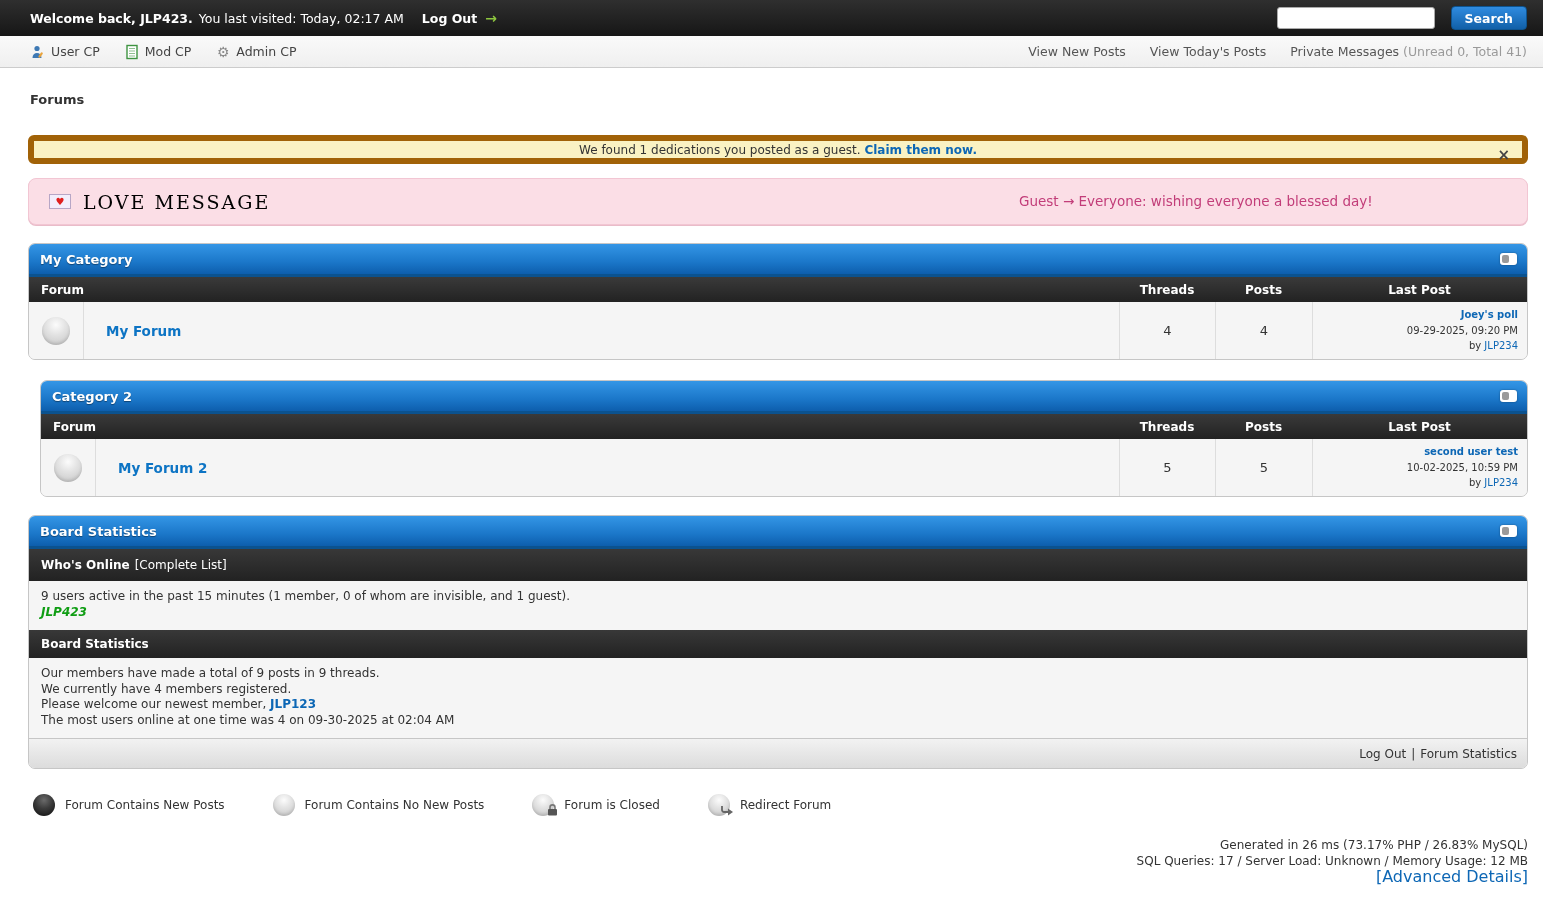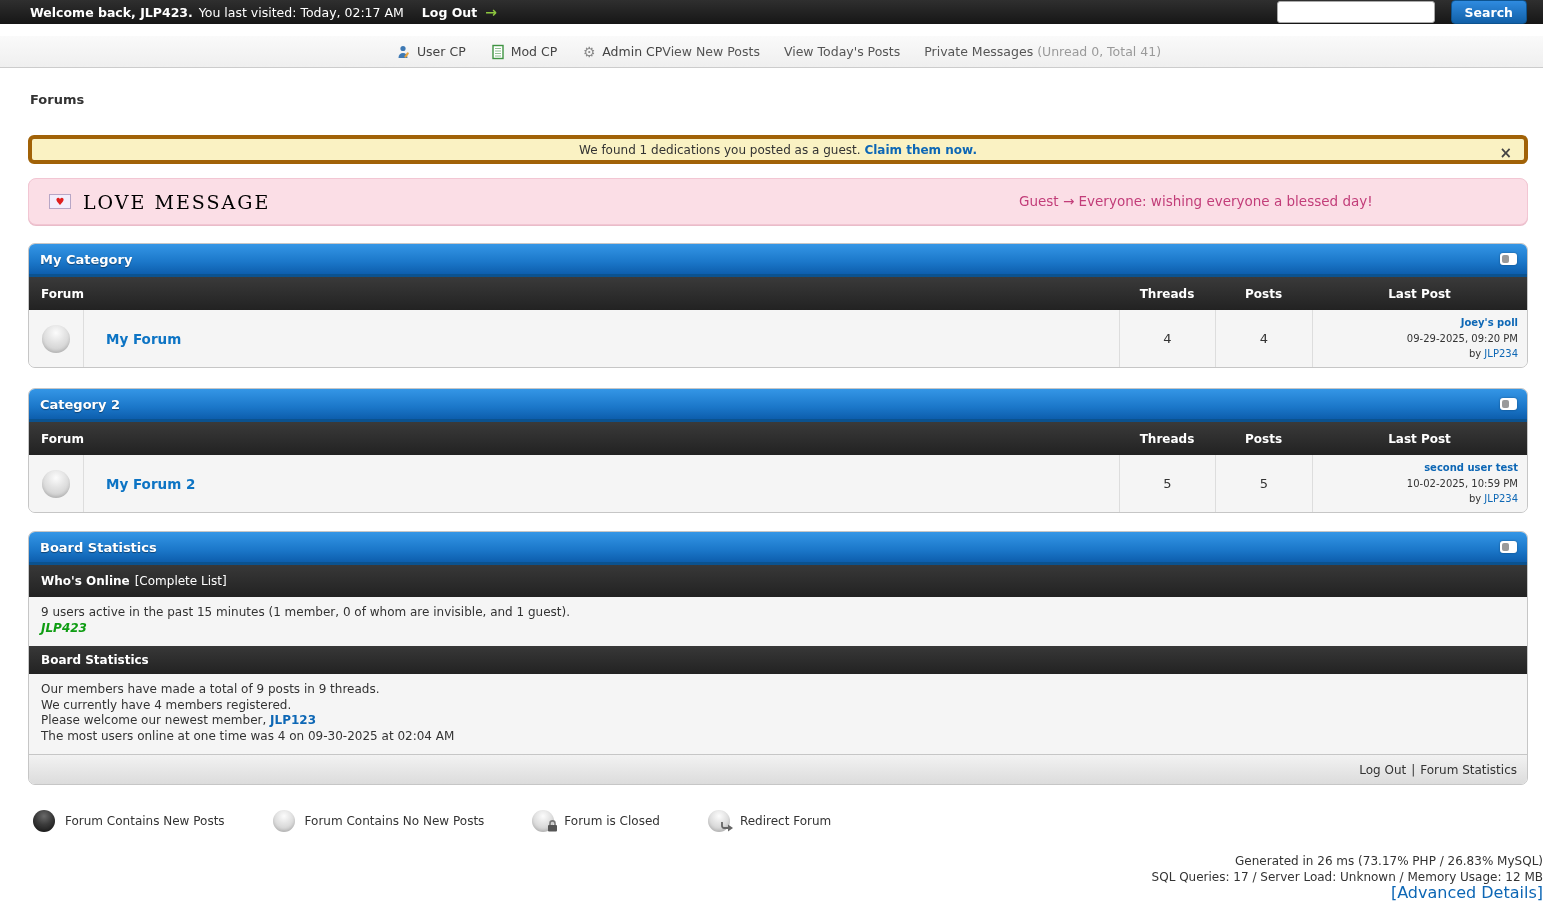--- a/index.html
+++ b/index.html
@@ -1,62 +1,62 @@
 <!DOCTYPE html>
 <html><head>
 <meta charset="utf-8">
 <style>
   * { margin:0; padding:0; box-sizing:border-box; }
   body { font-family:"DejaVu Sans","Liberation Sans",sans-serif; background:#fff; }
   .page { width:1543px; height:905px; position:relative; background:#fff; overflow:hidden; }
 
   
-  .topbar { height:24px; background:linear-gradient(#2f2f2f,#161616); display:flex; align-items:center; justify-content:space-between; padding:0 16px 0 30px; }
+  .topbar { height:36px; background:linear-gradient(#2f2f2f,#161616); display:flex; align-items:center; justify-content:space-between; padding:0 16px 0 30px; }
   .topbar-left { color:#fff; font-size:12.5px; display:flex; align-items:center; gap:6px; }
   .tb-bold { font-weight:bold; }
   .tb-logout { font-weight:bold; color:#fff; margin-left:12px; cursor:pointer; }
   .tb-arrow { color:#8dc63f; font-weight:bold; margin-left:2px; font-size:14px; }
   .topbar-right { display:flex; align-items:center; gap:16px; }
   .search-input { width:158px; height:22px; border:1px solid #aaa; border-radius:3px; background:#fff; padding:0 6px; font-size:12px; font-family:inherit; }
   .search-btn { height:24px; padding:0 13px; background:linear-gradient(#2f8be0,#1160a8); color:#fff; border:1px solid #0d538f; border-radius:4px; font-size:12.5px; font-weight:bold; font-family:inherit; cursor:pointer; }
 
   
-  .toolbar { height:32px; background:linear-gradient(#fafafa,#efefef); border-bottom:1px solid #ccc; display:flex; align-items:center; justify-content:center; padding:0 16px 0 30px; font-size:12.5px; color:#444;margin-top:12px; }
+  .toolbar { height:32px; background:linear-gradient(#fafafa,#efefef); border-bottom:1px solid #ccc; display:flex; align-items:center; justify-content:space-between; padding:0 16px 0 30px; font-size:12.5px; color:#444; }
   .tool-left { display:flex; align-items:center; gap:24px; }
   .tool-item { display:flex; align-items:center; gap:5px; cursor:pointer; }
   .tool-right { display:flex; align-items:center; gap:24px; color:#555; }
   .pm-muted { color:#9a9a9a; }
   .icon16 { width:16px; height:16px; display:inline-block; }
 
   
   .content { margin:0 15px 0 28px; width:1500px; }
   .breadcrumb { font-size:13px; font-weight:bold; color:#333; margin:24px 0 0 2px; }
 
-  .notice { margin-top:28px; height:29px; background:#faf2c3; border:4px solid #a16207; border-radius:6px; display:flex; align-items:center; position:relative; font-size:12px; color:#333; }
+  .notice { margin-top:28px; height:29px; background:#faf2c3; border:6px solid #a16207; border-radius:6px; display:flex; align-items:center; position:relative; font-size:12px; color:#333; }
   .notice-text { width:100%; text-align:center; }
   .notice a, .link { color:#0d67b5; text-decoration:none; cursor:pointer; }
   .bold-link { font-weight:bold; }
   .notice-close { position:absolute; right:12px; top:5px; font-size:15px; color:#444; cursor:pointer; font-weight:bold; }
 
   .lovebar { margin-top:14px; height:47px; background:#fbdee6; border:1px solid #f2c6d3; border-radius:8px; display:flex; align-items:center; position:relative; box-shadow:0 1px 0 #e9bcc9; }
   .love-left { display:flex; align-items:center; gap:12px; margin-left:20px; }
   .love-envelope { width:22px; height:15px; background:#f3eefc; border:1px solid #b7a6c6; display:flex; align-items:center; justify-content:center; font-size:10px; color:#e02020; line-height:1; }
   .love-title { font-family:"DejaVu Serif","Liberation Serif",serif; font-size:19px; letter-spacing:2px; color:#000000; }
   .love-msg { position:absolute; left:990px; top:14px; color:#c23d79; font-size:13.5px; }
 
   
   .panel { border:1px solid #c6c6c6; border-radius:7px; overflow:hidden; background:#f5f5f5; }
   .panel.cat { margin-top:18px; }
-  .panel.cat2 { margin-top:20px; }
+  .panel.cat2 { margin-top:20px;margin-left:12px; }
   .panel.statspanel { margin-top:18px; }
   .tcat { height:33px; background:linear-gradient(#3496e6 0%,#1b77c9 60%,#0d5ead 100%); border-bottom:3px solid #0b528f; display:flex; align-items:center; justify-content:space-between; padding:0 10px 0 11px; }
   .tcat-title { color:#fff; font-weight:bold; font-size:13px; text-shadow:0 1px 1px rgba(0,0,0,.4); }
   .collapse-btn { width:17px; height:12px; background:#fff; border-radius:3px; position:relative; cursor:pointer; box-shadow:0 0 2px rgba(0,0,0,.4); }
   .collapse-btn::after { content:""; position:absolute; left:2px; top:2px; width:7px; height:8px; background:#9a9a9a; border-radius:2px; }
-  .thead { height:33px; background:linear-gradient(#3a3a3a,#222); display:flex; align-items:center; color:#fff; font-size:12px; font-weight:bold; }
+  .thead { height:25px; background:linear-gradient(#3a3a3a,#222); display:flex; align-items:center; color:#fff; font-size:12px; font-weight:bold; }
   .col-forum { flex:1; padding-left:12px; }
   .col-threads { width:96px; text-align:center; }
   .col-posts { width:97px; text-align:center; }
   .col-last { width:215px; text-align:center; }
   .trow { display:flex; align-items:stretch; background:#f5f5f5; min-height:57px; }
   .cell { display:flex; align-items:center; }
   .cell-icon { width:55px; justify-content:center; border-right:1px solid #ddd; }
   .cell-name { flex:1; padding-left:22px; }
   .forum-link { color:#0d74c4; font-weight:bold; font-size:13.5px; cursor:pointer; }
   .cell-num { width:96px; justify-content:center; border-left:1px solid #ddd; font-size:13px; color:#333; }
@@ -76,21 +76,21 @@
   .tfoot span { cursor:pointer; }
   .tfoot .sep { cursor:default; }
 
   
   .legend { margin:25px 0 4px 5px; display:flex; align-items:center; gap:48px; font-size:12px; color:#333; }
   .legend-item { display:flex; align-items:center; gap:10px; }
   .sphere.sm { width:22px; height:22px; position:relative; }
   .overlay-ico { position:absolute; right:-4px; bottom:-3px; }
 
   
-  .genfooter { margin-top:22px; text-align:right; font-size:12px; color:#333; line-height:15.5px; }
+  .genfooter { margin-top:22px; text-align:right; font-size:12px; color:#333; line-height:15.5px; padding-right:15px; }
   .genfooter .link { font-size:16px; }
 </style>
 </head>
 <body>
 
 <div class="page">
 
   <div class="topbar">
     <div class="topbar-left">
       <span class="tb-bold">Welcome back, JLP423.</span>

